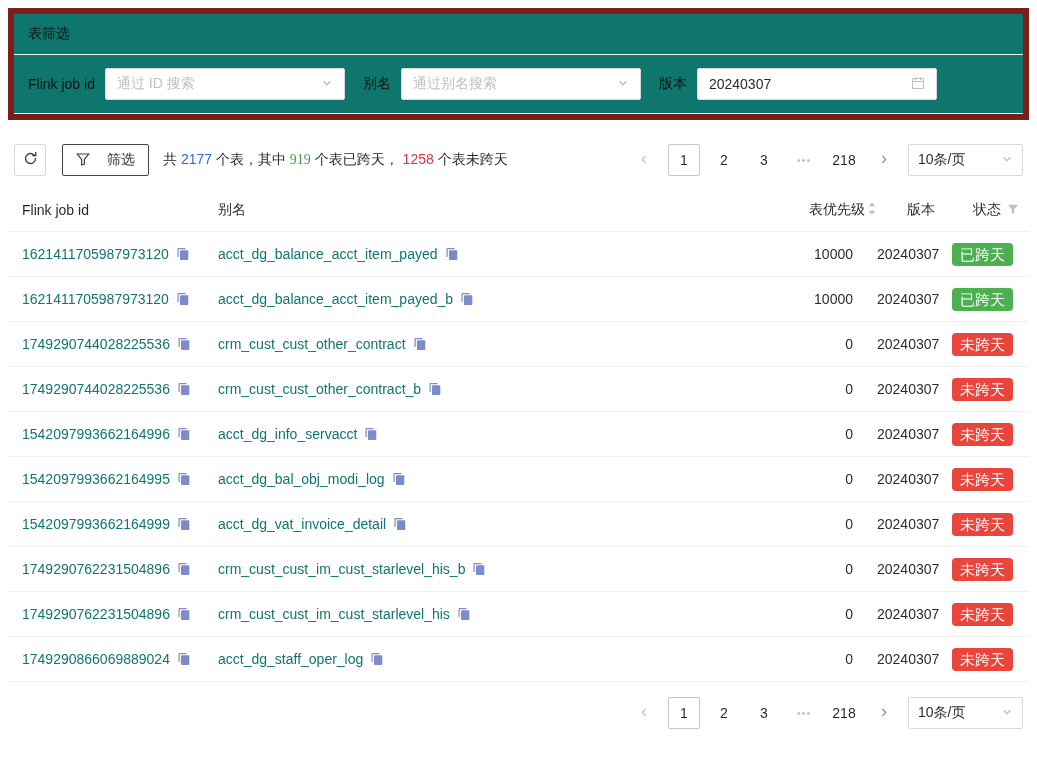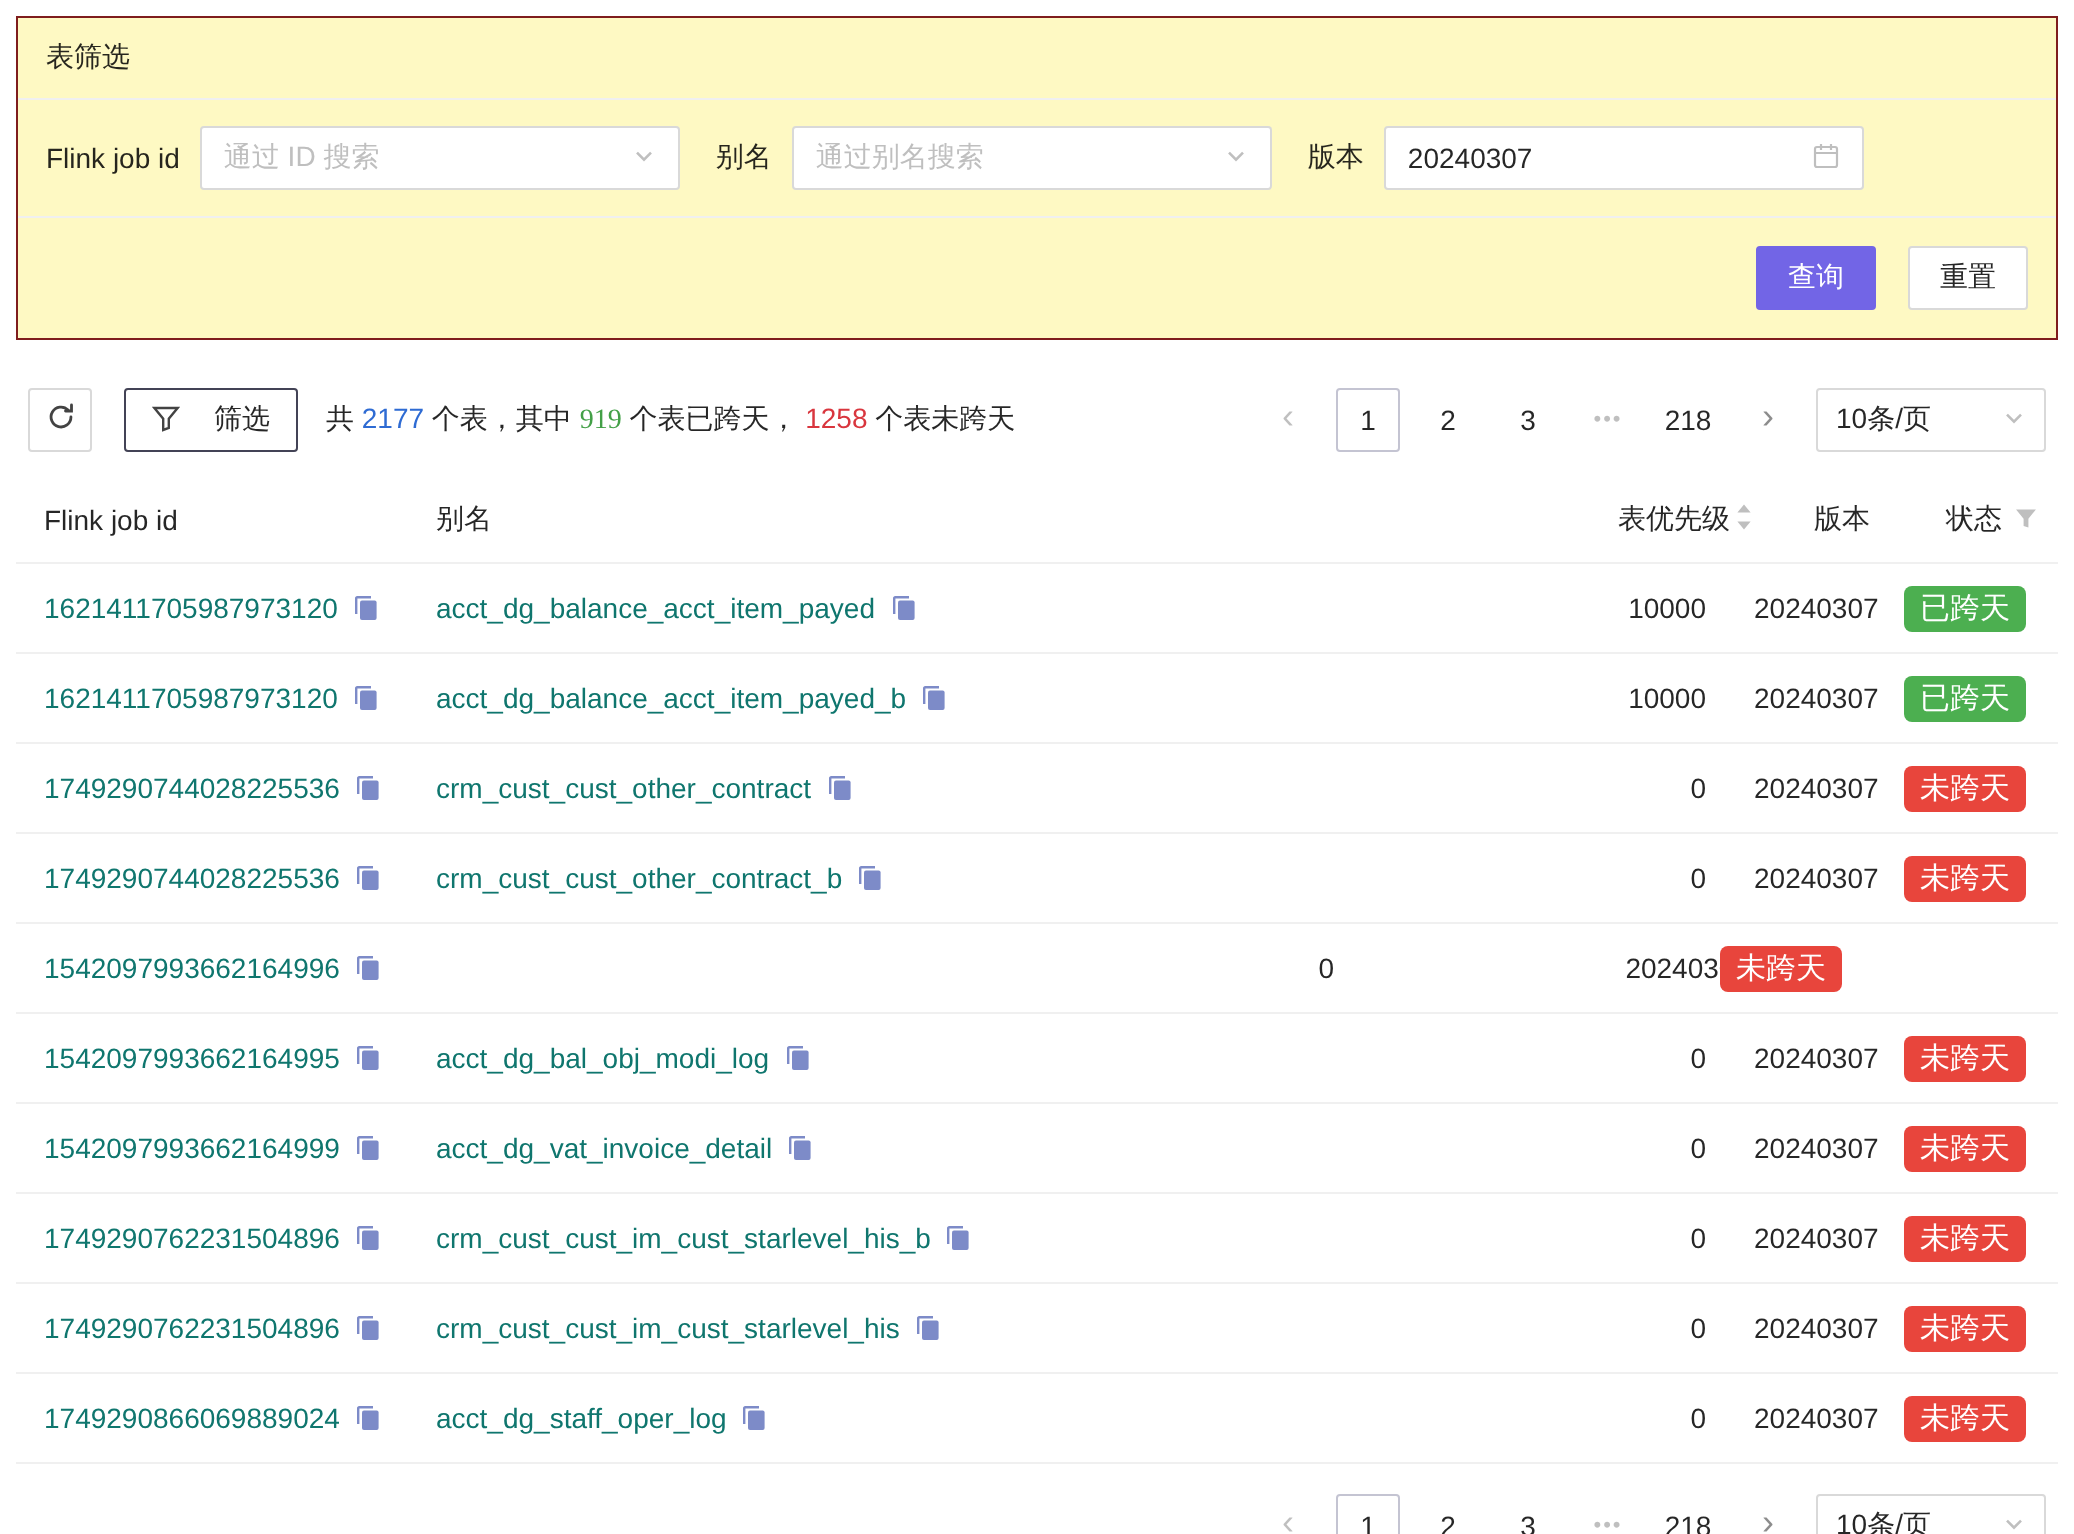--- a/index.html
+++ b/index.html
@@ -6,21 +6,21 @@
   html, body { background: #fff; }
   body {
     width: 1037px; height: 767px;
     font-family: "Liberation Sans", "DejaVu Sans", sans-serif;
     font-size: 14px; color: rgba(0,0,0,0.85);
     overflow: hidden;
   }
   .page { padding: 8px; }
 
   
-  .filter-card { border: 1px solid #7f1d1d; background: #fef9c3; }
+  .filter-card { border: 6px solid #7f1d1d; background: #0f766e; }
   .card-header { padding: 11px 14px; border-bottom: 1px solid #f0f0f0; font-size: 14px; }
   .card-body { display: flex; align-items: center; padding: 13px 14px; border-bottom: 1px solid #f0f0f0; }
   .field { display: flex; align-items: center; margin-right: 18px; }
   .field label { margin-right: 10px; white-space: nowrap; }
   .select, .date-input {
     width: 240px; height: 32px;
     border: 1px solid #d9d9d9; border-radius: 2px;
     display: flex; align-items: center; justify-content: space-between;
     padding: 0 11px; background: #fff; cursor: pointer;
   }
@@ -134,24 +134,20 @@
         <div class="date-input">
           <span>20240307</span>
           <span>
             <svg width="14" height="14" viewBox="0 0 14 14" fill="none" stroke="#bfbfbf" stroke-width="1.1">
                 <rect x="1.5" y="2.5" width="11" height="10" rx="1"></rect>
                 <path d="M1.5 5.5h11M4.5 1v3M9.5 1v3"></path>
               </svg>
           </span>
         </div>
       </div>
-    </div>
-    <div class="card-footer">
-      <button class="btn primary">查询</button>
-      <button class="btn">重置</button>
     </div>
   </section>
 
   <div class="toolbar">
     <button class="icon-btn">
       <span>
         <svg width="15" height="15" viewBox="0 0 16 16" fill="none" stroke="#434343" stroke-width="1.5" stroke-linecap="round">
             <path d="M13.3 8a5.3 5.3 0 1 1-1.55-3.75"></path>
             <path d="M13.6 1.6v3.2h-3.2"></path>
           </svg>
@@ -316,20 +312,29 @@
         <div class="tr">
           <div class="td col-id">
             <a class="cell-link">1542097993662164996</a>
             <span class="copy-btn">
               <svg width="14" height="14" viewBox="0 0 14 14">
                 <path d="M9.5 1H2.6C2 1 1.5 1.5 1.5 2.1V10h1.2V2.2h6.8V1z" fill="#7d8bc8"></path>
                 <rect x="4" y="3.2" width="8.3" height="9.8" rx="1" fill="#7d8bc8"></rect>
               </svg>
             </span>
           </div>
+          <div class="td col-alias">
+            <a class="cell-link">acct_dg_info_servacct</a>
+            <span class="copy-btn">
+              <svg width="14" height="14" viewBox="0 0 14 14">
+                <path d="M9.5 1H2.6C2 1 1.5 1.5 1.5 2.1V10h1.2V2.2h6.8V1z" fill="#7d8bc8"></path>
+                <rect x="4" y="3.2" width="8.3" height="9.8" rx="1" fill="#7d8bc8"></rect>
+              </svg>
+            </span>
+          </div>
           <div class="td col-priority">0</div>
           <div class="td col-version">20240307</div>
           <div class="td col-status">
             <span class="badge danger">未跨天</span>
           </div>
         </div>
         <div class="tr">
           <div class="td col-id">
             <a class="cell-link">1542097993662164995</a>
             <span class="copy-btn">

